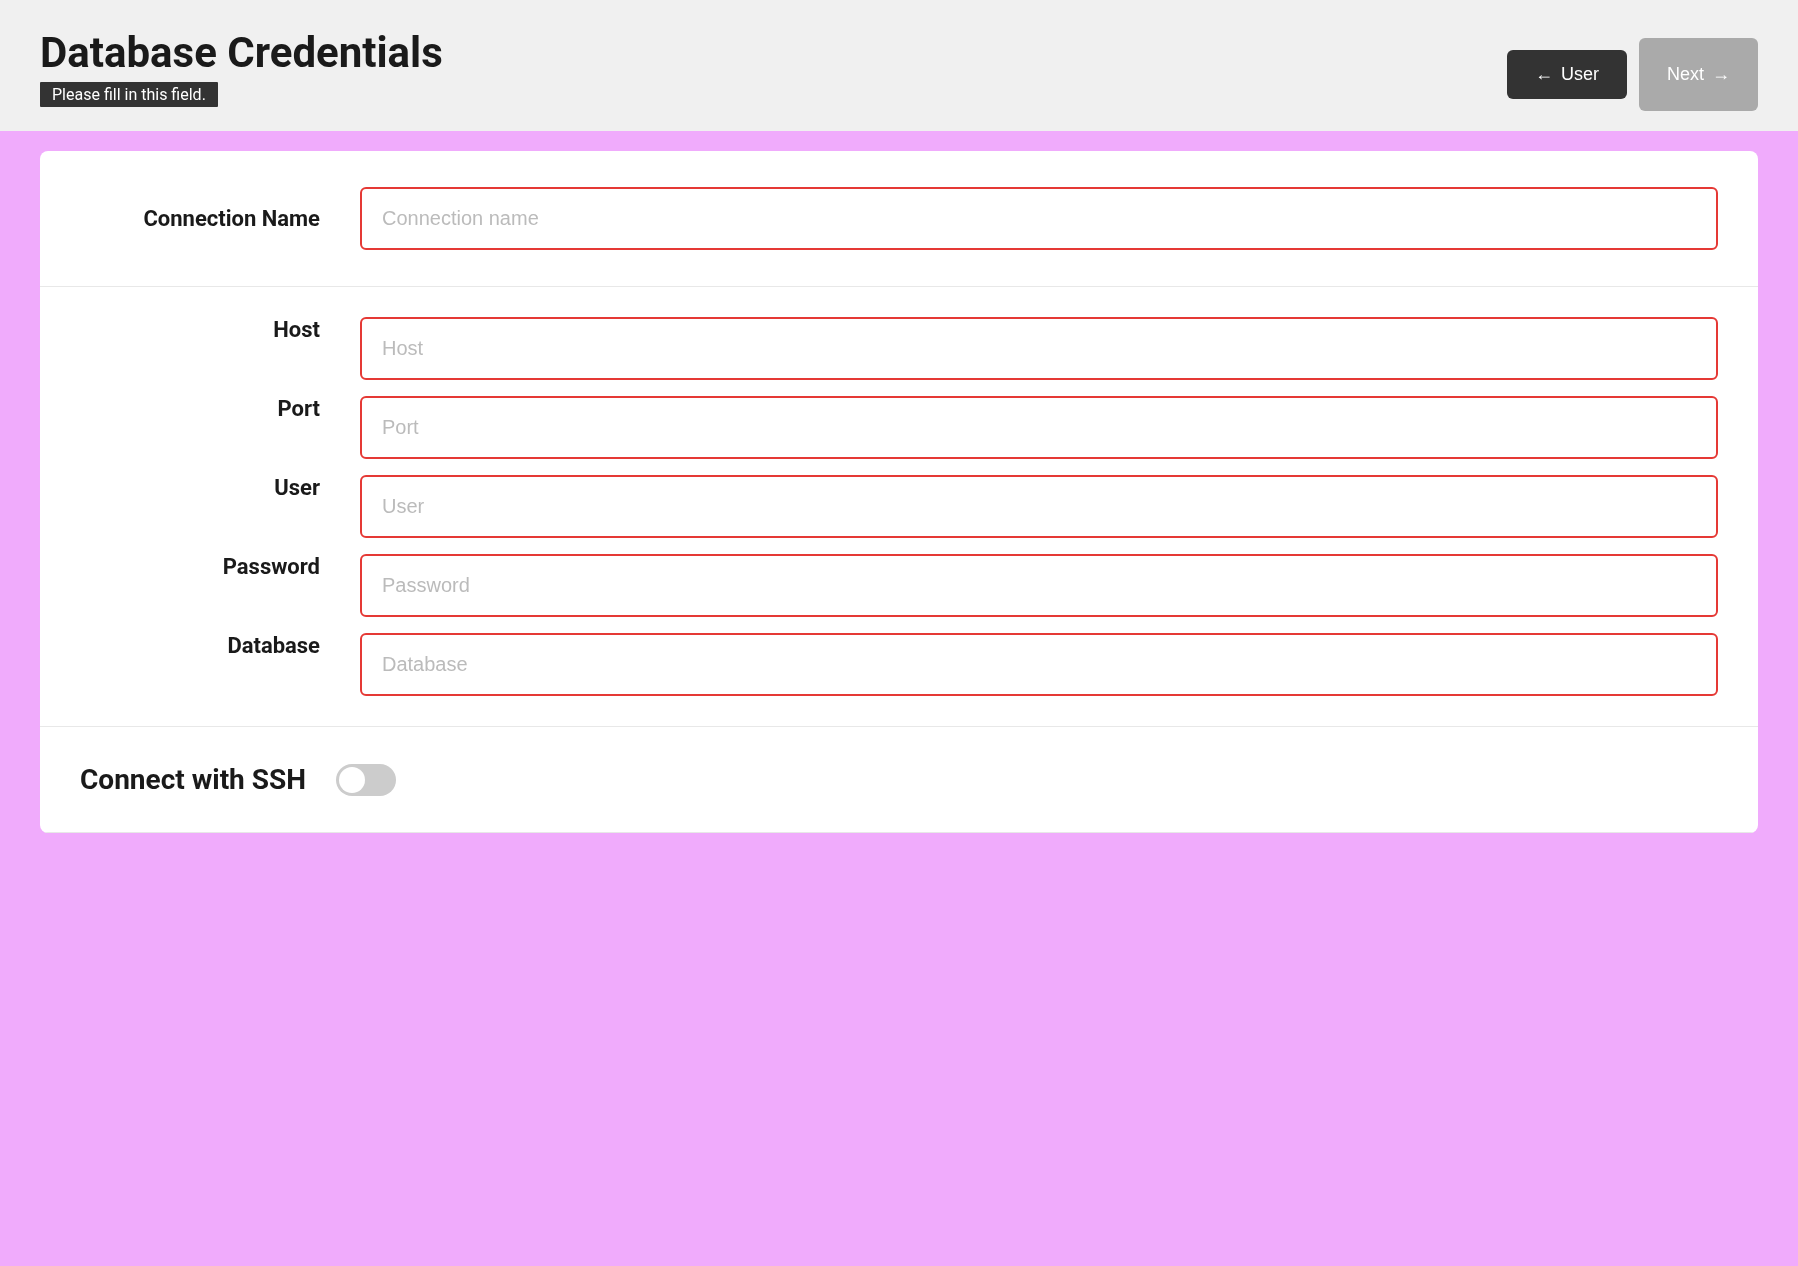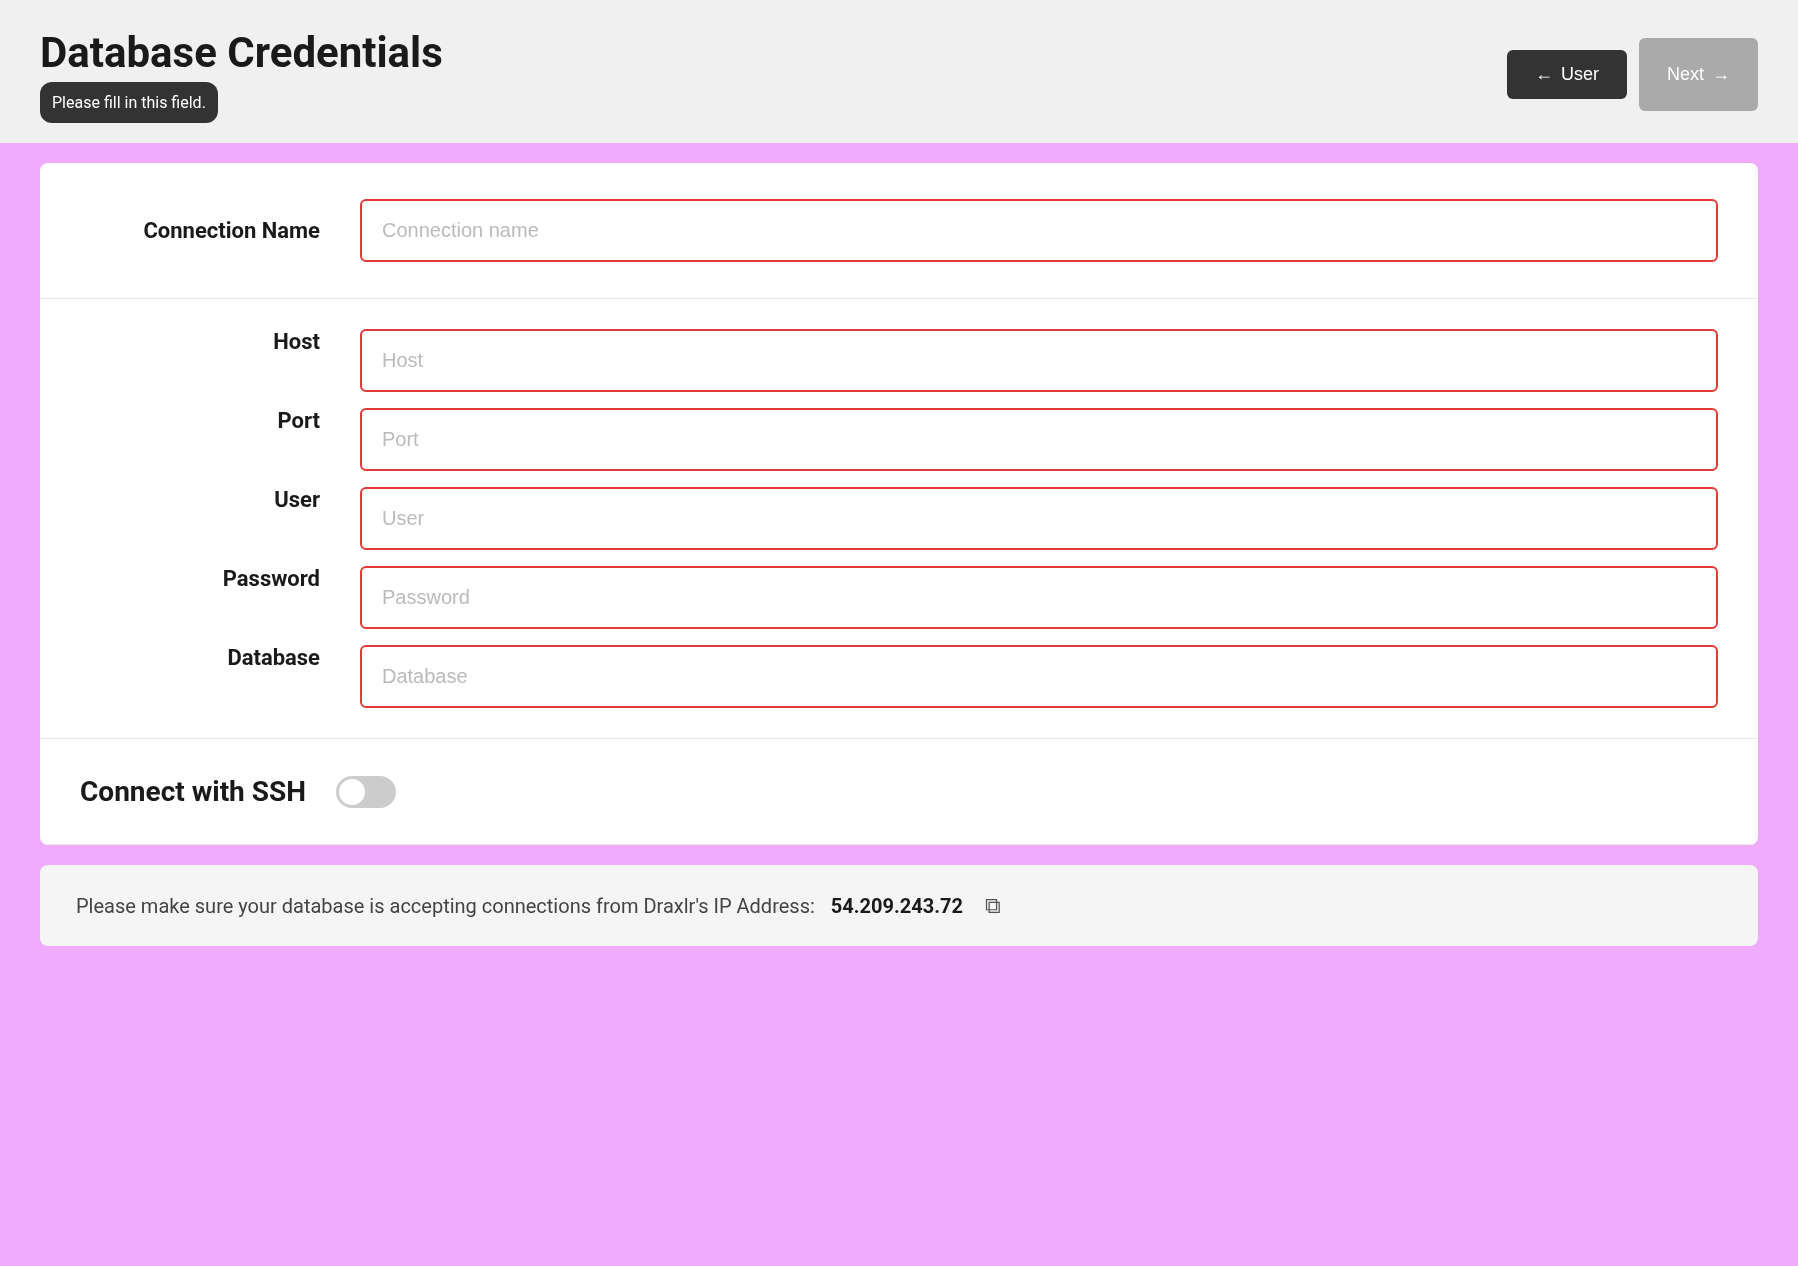--- a/index.html
+++ b/index.html
@@ -41,22 +41,22 @@
       font-size: 42px;
       font-weight: 700;
       color: #1a1a1a;
       line-height: 1.1;
     }
 
     .tooltip-badge {
       background-color: #333;
       color: #fff;
       font-size: 16px;
-      padding: 11px 12px;
-      border-radius: 12px;
+      padding: 3px 12px;
+      border-radius: 1px;
       margin-top: 6px;
       display: inline-block;
       width: fit-content;
     }
 
     .header-buttons {
       display: flex;
       gap: 12px;
       align-items: center;
       margin-top: 8px;
@@ -286,19 +286,14 @@
     <div class="section-ssh">
       <span class="ssh-label">Connect with SSH</span>
       <label class="toggle-switch">
         <input type="checkbox" style="">
         <span class="toggle-slider"></span>
       </label>
     </div>
 
   </div>
 
-  <div class="info-box">
-    <span>Please make sure your database is accepting connections from Draxlr's IP Address:</span>
-    <span class="ip-address">54.209.243.72</span>
-    <span class="copy-icon">⧉</span>
-  </div>
 
 </div>
 
 </body></html>

